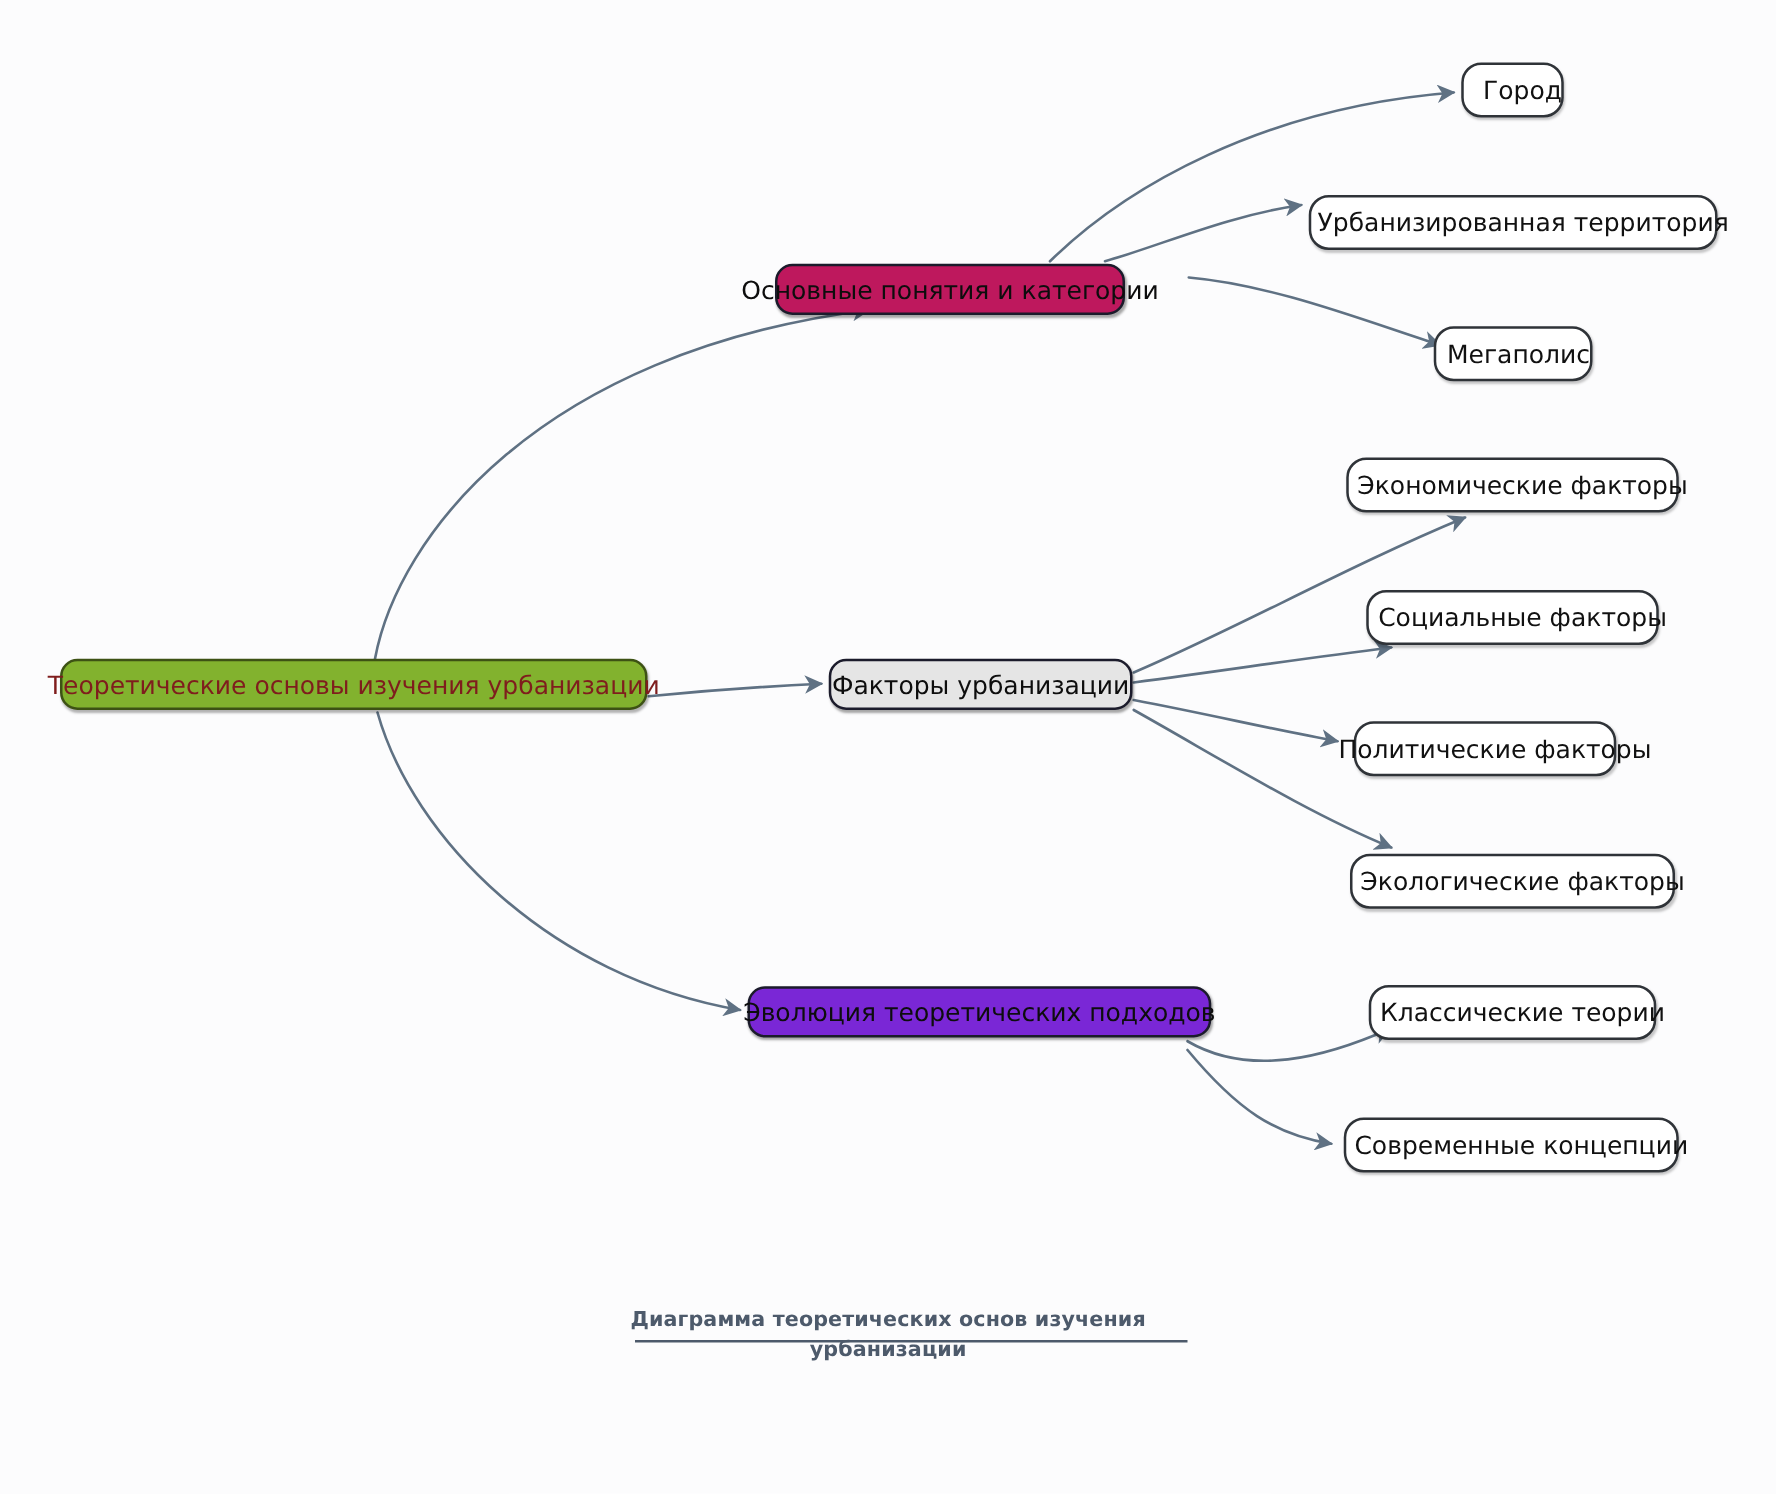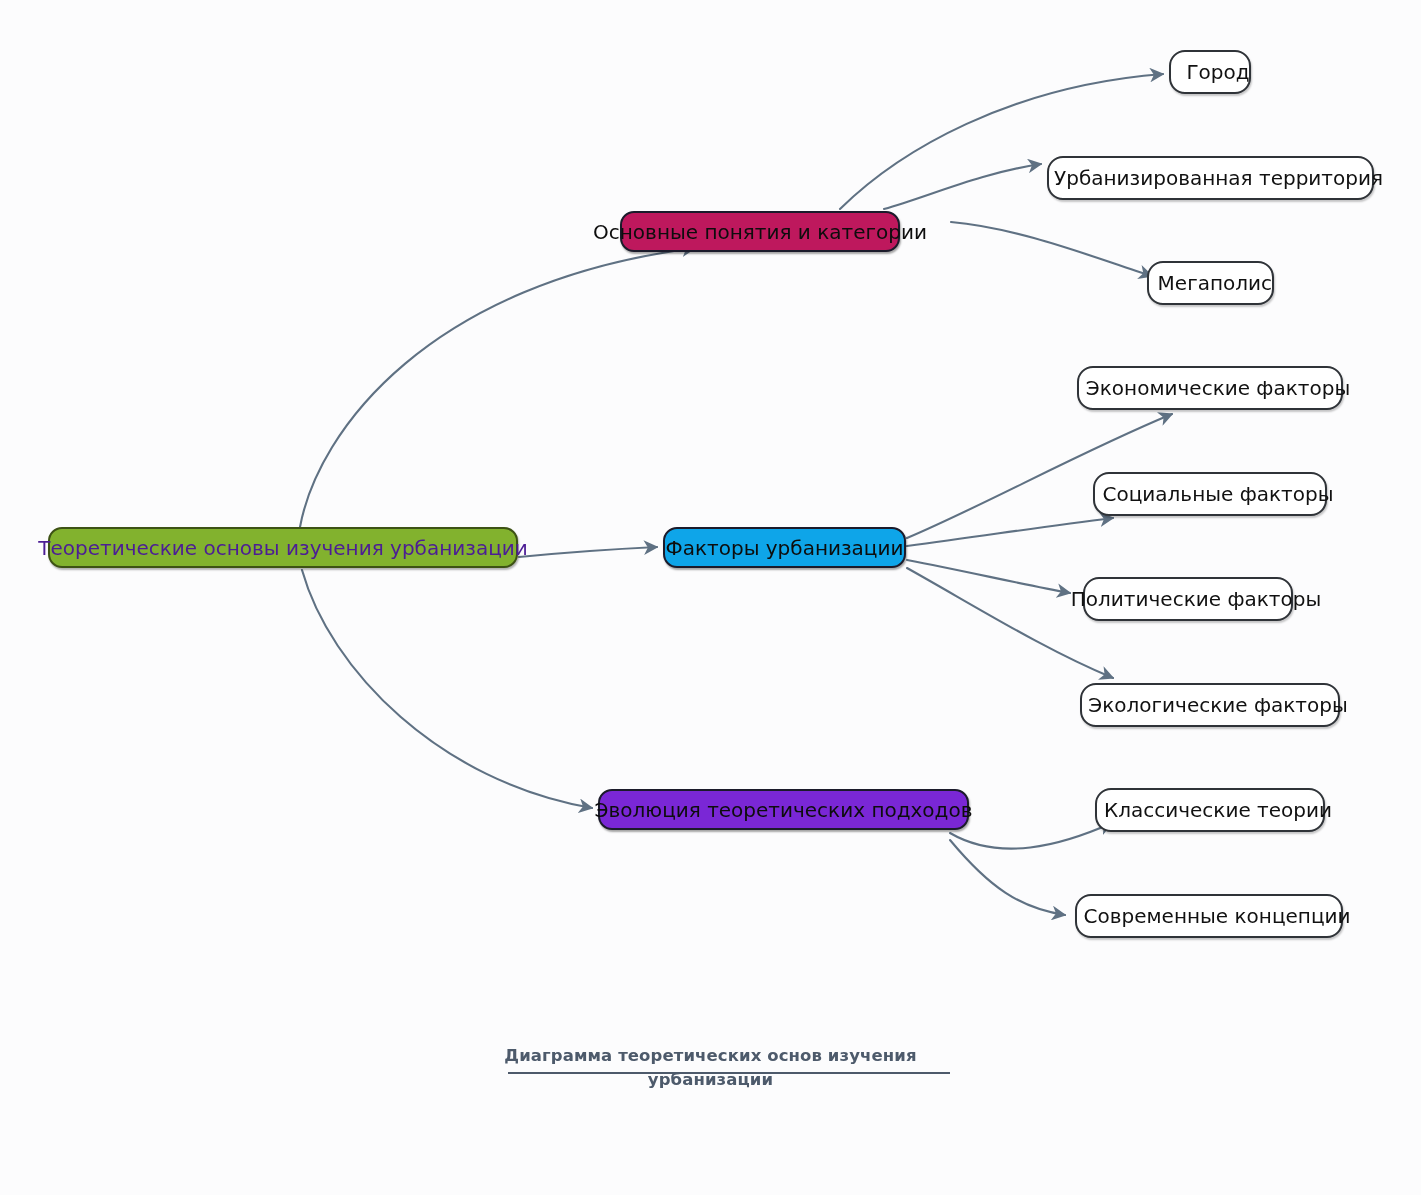--- a/index.html
+++ b/index.html
@@ -38,21 +38,21 @@
   .node-label {
     display: block;
     line-height: 1;
   }
 
   
   .node.root {
     background: #82B22E;
     border: 2px solid #3d5214;
     border-radius: 14px;
-    color: #4c1d95;
+    color: #7f1d1d;
     font-size: 20px;
     box-shadow: 1px 2px 2px rgba(0,0,0,0.30);
   }
 
   
   .node.branch {
     background: #7A27D6;
     border: 2px solid #1b1b2b;
     border-radius: 14px;
     color: #0d0d0d;
@@ -147,21 +147,21 @@
   <div class="node leaf" style="left: 1169px; top: 50px; width: 82px; height: 44px;">
     <span class="node-label">Город</span>
   </div>
   <div class="node leaf" style="left: 1047px; top: 156px; width: 327px; height: 44px;">
     <span class="node-label">Урбанизированная территория</span>
   </div>
   <div class="node leaf" style="left: 1147px; top: 261px; width: 127px; height: 44px; justify-content: flex-end;">
     <span class="node-label">Мегаполис</span>
   </div>
 
-  <div class="node branch" style="left: 663px; top: 527px; width: 243px; height: 41px; background: #0ea5e9; border-color: rgb(27, 27, 43);">
+  <div class="node branch" style="left: 663px; top: 527px; width: 243px; height: 41px; background: #e5e5e5; border-color: rgb(27, 27, 43);">
     <span class="node-label">Факторы урбанизации</span>
   </div>
   <div class="node leaf" style="left: 1077px; top: 366px; width: 266px; height: 44px;">
     <span class="node-label">Экономические факторы</span>
   </div>
   <div class="node leaf" style="left: 1093px; top: 472px; width: 234px; height: 44px;">
     <span class="node-label">Социальные факторы</span>
   </div>
   <div class="node leaf" style="left: 1083px; top: 577px; width: 210px; height: 44px;">
     <span class="node-label">Политические факторы</span>

